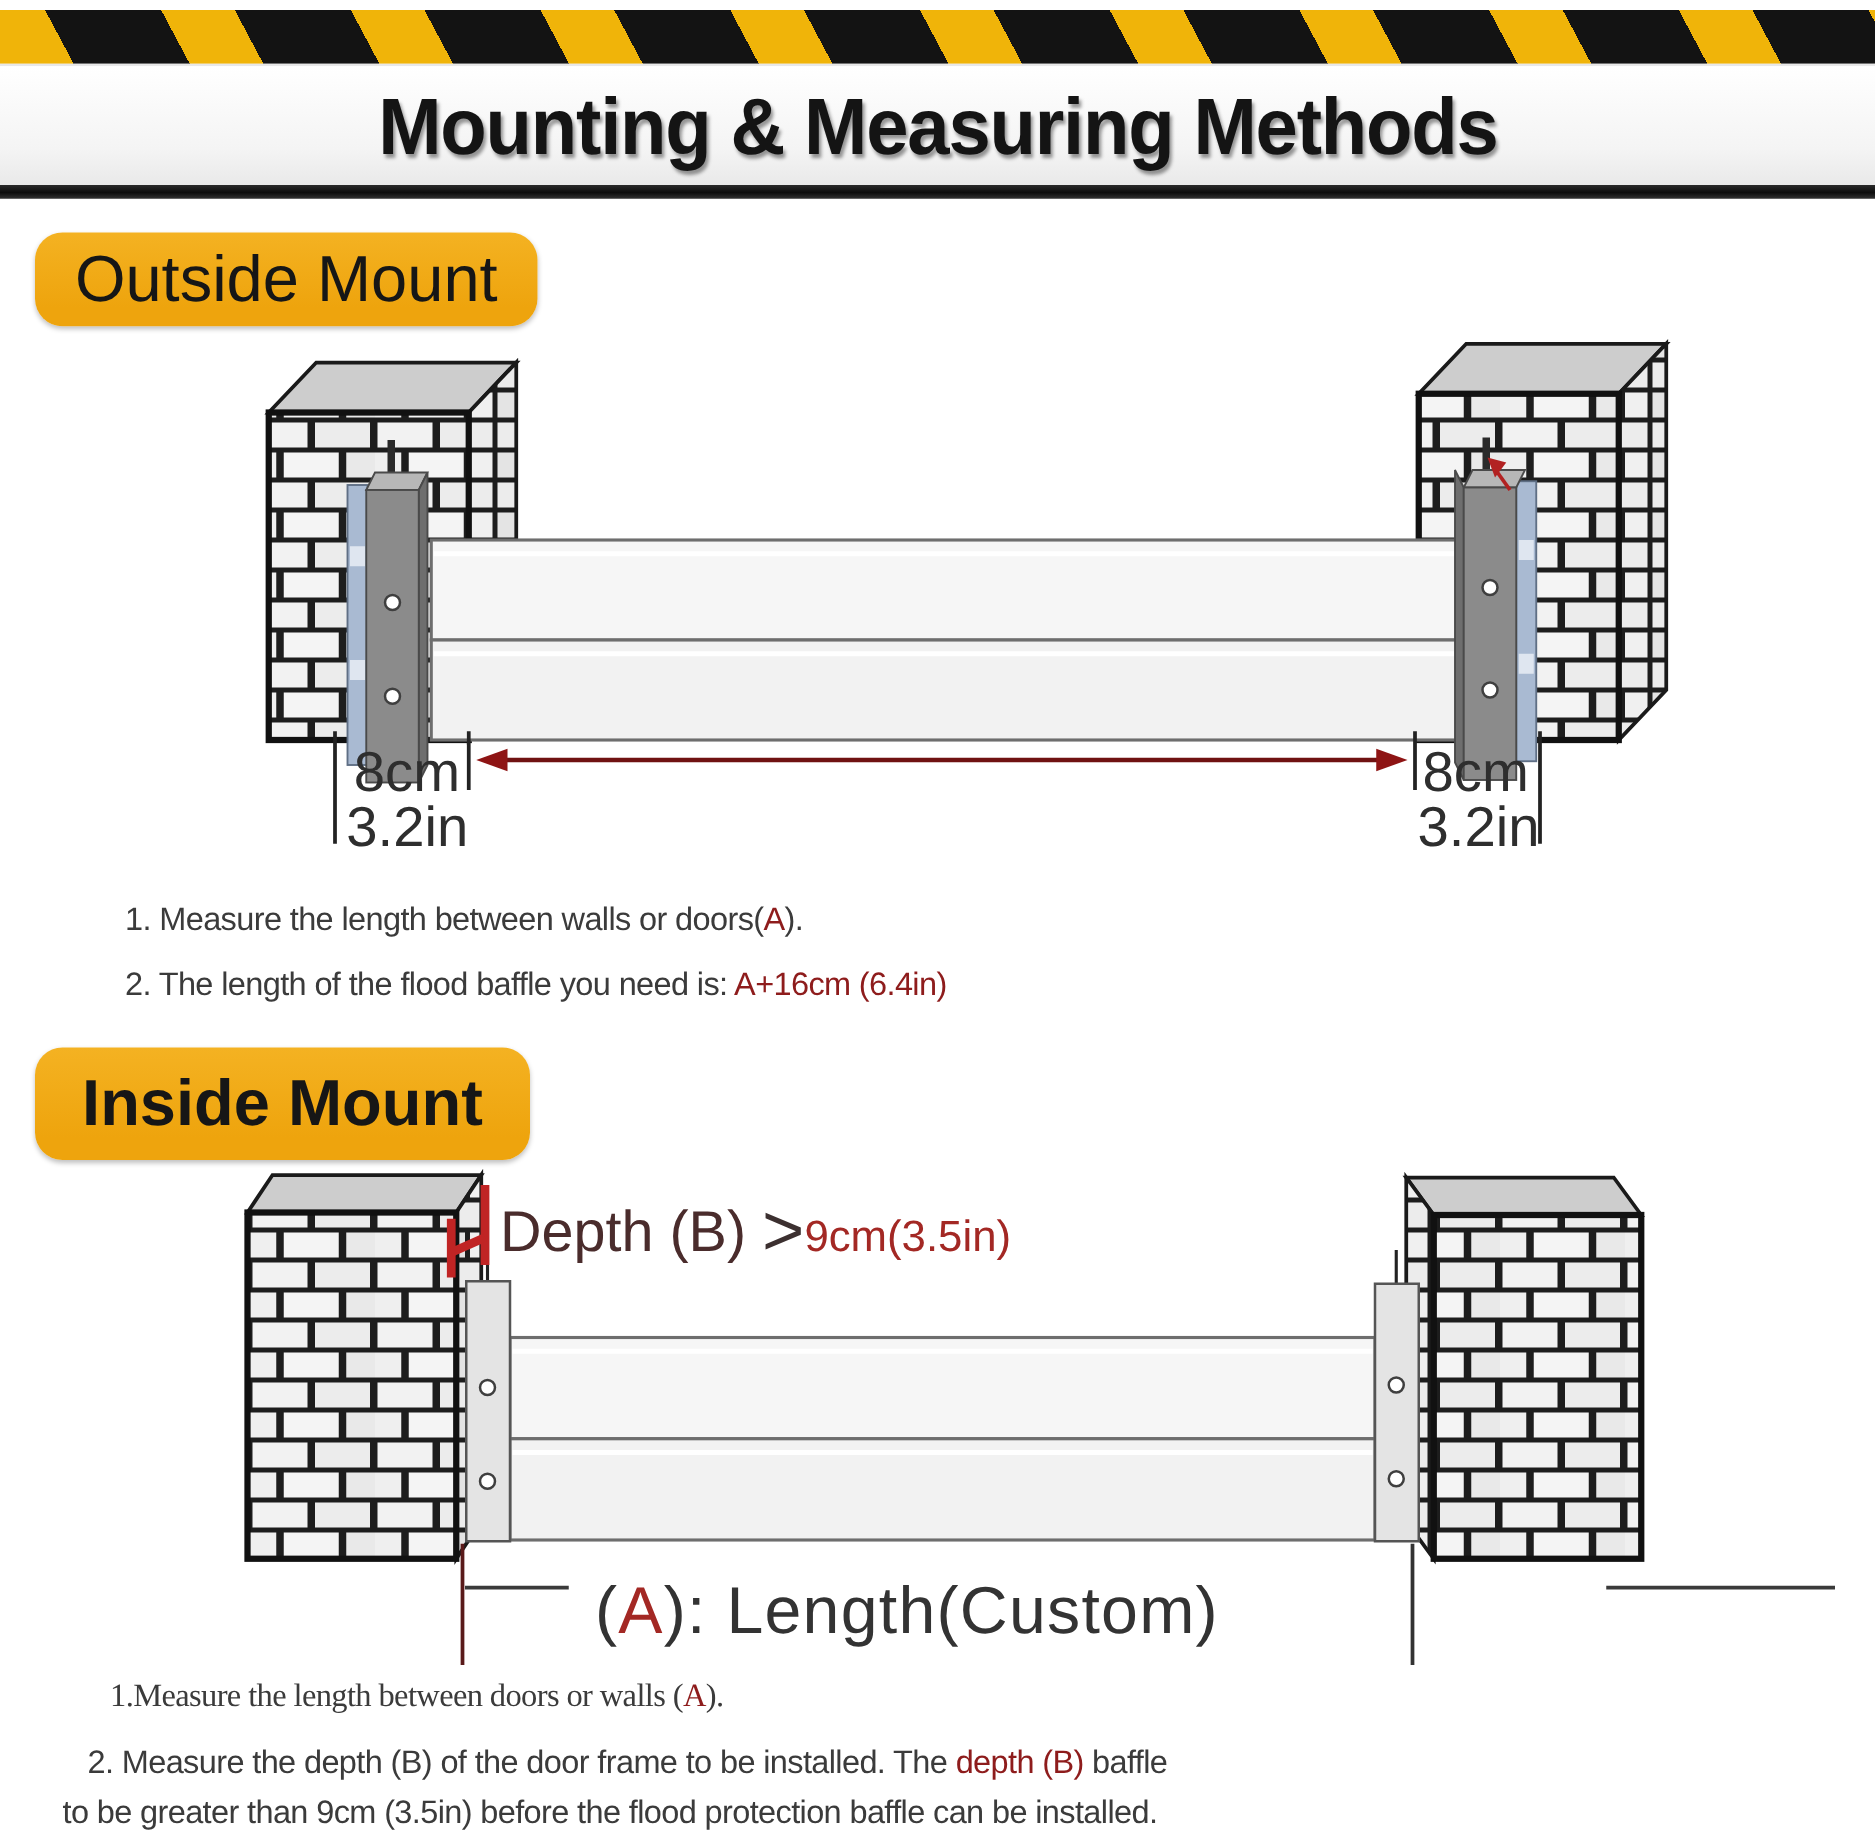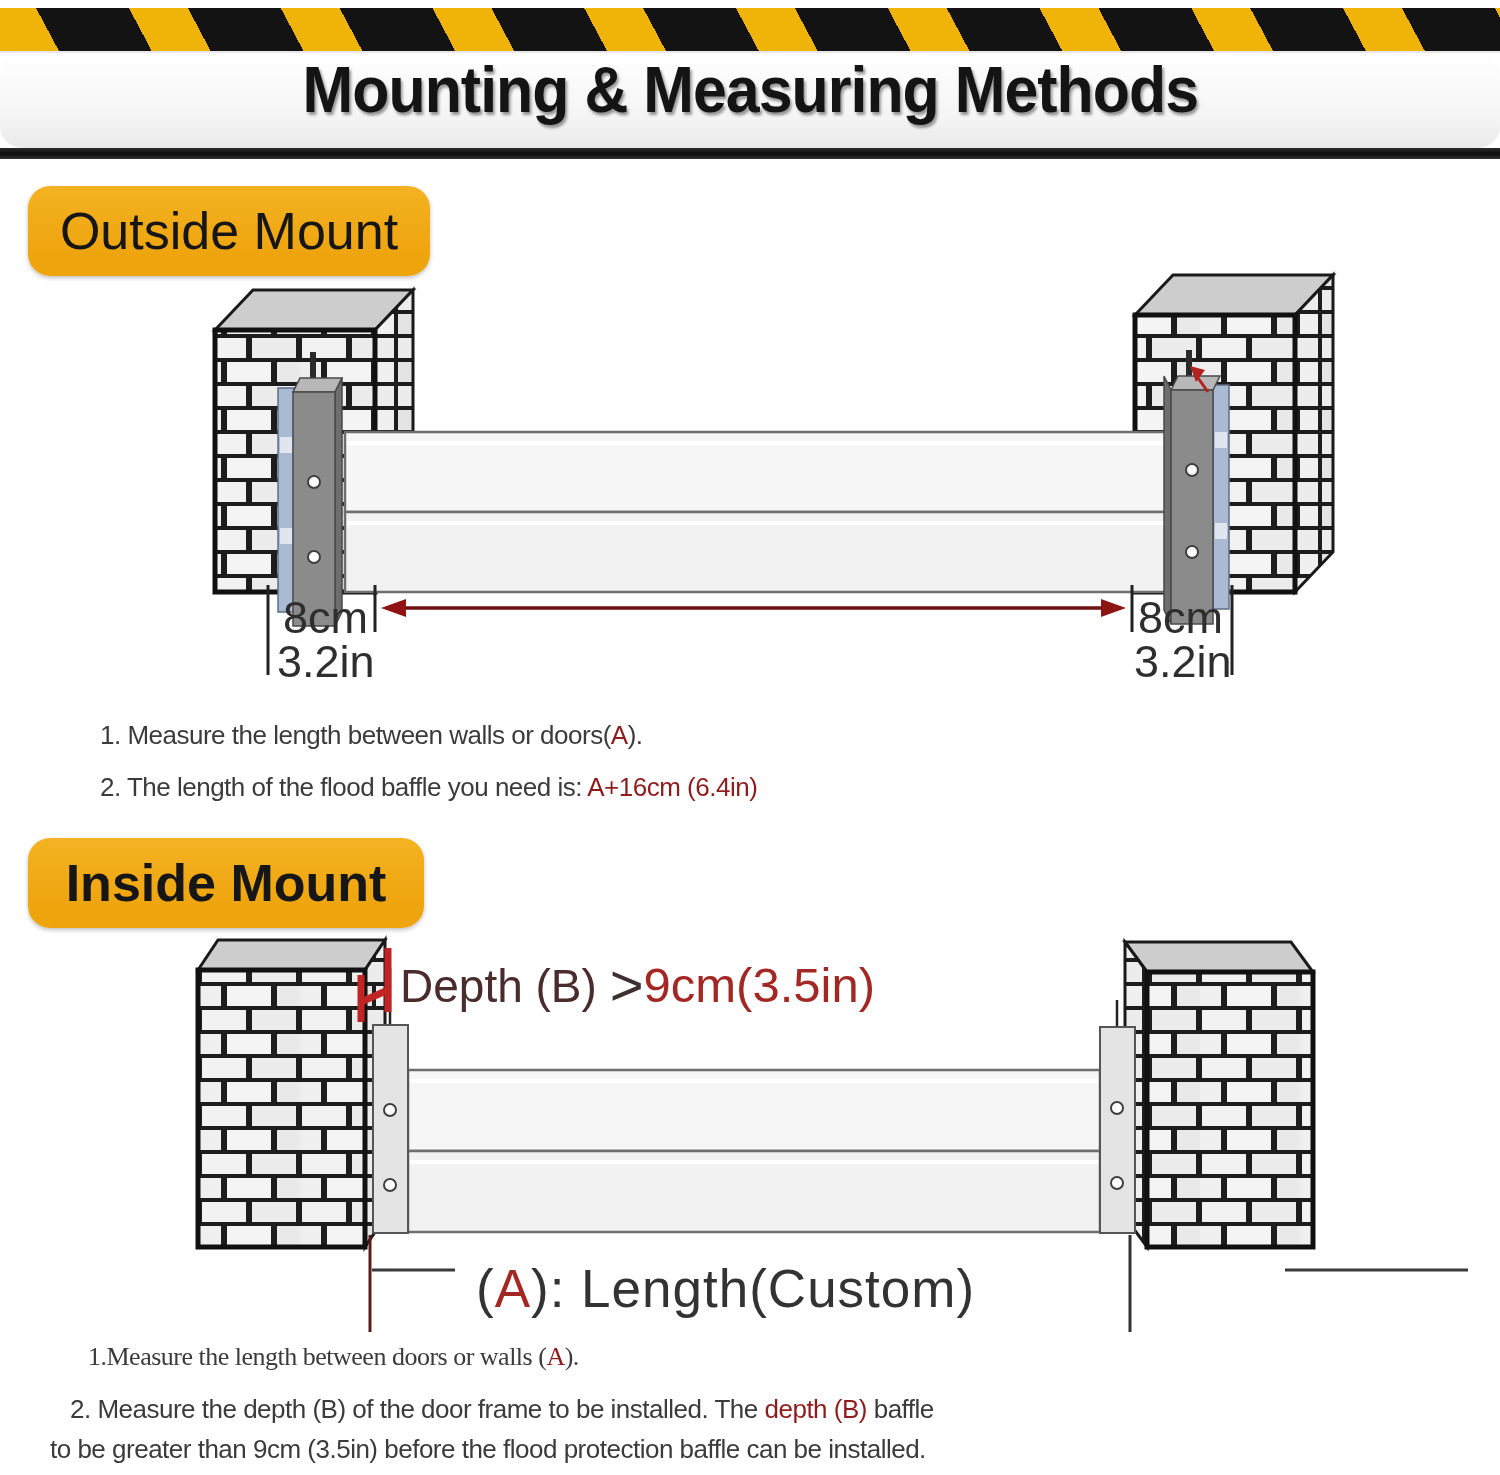--- a/index.html
+++ b/index.html
@@ -13,60 +13,60 @@
   
   .hazard-tape {
     left:0; right:0; top:5px; height:48px;
     background:repeating-linear-gradient(62deg,
       #f0b409 0 52px, #131313 52px 134px);
     border-top:3px solid #ffffff; border-bottom:2px solid #e8e8e8;
   }
   .title-band {
     left:0; right:0; top:53px; height:95px;
     background:linear-gradient(180deg,#ffffff 0%,#f4f4f4 70%,#e9e9e9 100%);
-    display:flex; align-items:flex-start; justify-content:center;border-radius:22px;
+    display:flex; align-items:center; justify-content:center;
   }
   .page-title {
     font-size:64px; font-weight:bold; color:#141414;
     letter-spacing:-1px; transform:scaleX(.95);
     text-shadow:2px 3px 3px rgba(0,0,0,.40);
     white-space:nowrap;
   }
   .dark-bar {
     left:0; right:0; top:148px; height:11px;
     background:linear-gradient(180deg,#2a2a2a,#0d0d0d 55%,#333);
   }
 
   
   .badge {
     background:linear-gradient(180deg,#f4b222 0%,#eea40d 80%);
     border-radius:22px; box-shadow:0 2px 4px rgba(0,0,0,.25);
     display:flex; align-items:center; justify-content:center;
     color:#161616; font-size:52px; letter-spacing:0;
     white-space:nowrap;
   }
-  .badge-outside { left:28px; top:186px; width:402px; height:90px; }
+  .badge-outside { left:28px; top:186px; width:402px; height:75px; }
   .badge-inside  { left:28px; top:838px; width:396px; height:90px;font-weight:bold; }
 
   
   #diagram-svg { left:0; top:0; width:1500px; height:1475px; }
 
   
   .dim-label { font-size:45px; color:#2e2e2e; line-height:44px; white-space:nowrap; }
   .arrow-label { white-space:nowrap; }
   .arrow-label .a-red { font-size:49px; font-weight:bold; color:#d2232a; }
   .arrow-label .rest  { font-size:41px; color:#2f2f2f; }
 
   .steps { font-size:26px; color:#3b3b3b; white-space:nowrap; letter-spacing:-0.5px; }
   .steps .red { color:#8e1c1c; }
 
   .depth-label { white-space:nowrap; }
   .depth-label .d-pre { font-size:46px; color:#4a2c2c; }
   .depth-label .d-gt  { font-size:58px; color:#3c3030; position:relative; top:3px; }
-  .depth-label .d-val { font-size:49px; color:#a32824; }
+  .depth-label .d-val { font-size:35px; color:#a32824; }
 
   .length-label { font-size:53px; color:#333333; letter-spacing:1px; white-space:nowrap; }
   .length-label .red { color:#a32824; }
 </style>
 </head>
 <body>
 
 <div id="stage">
 
   <div class="abs hazard-tape"></div>

